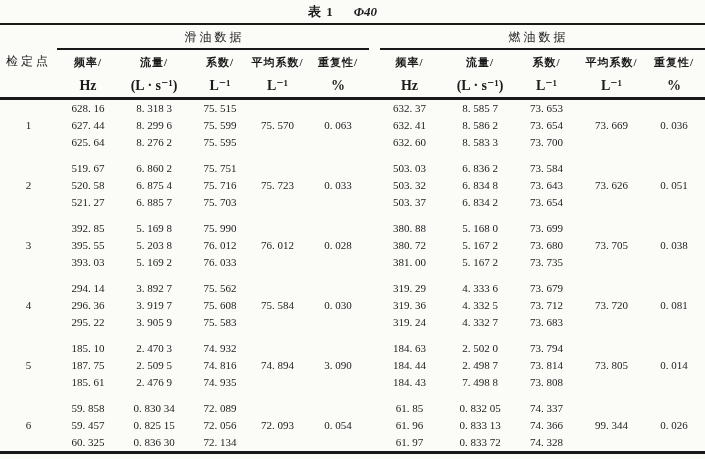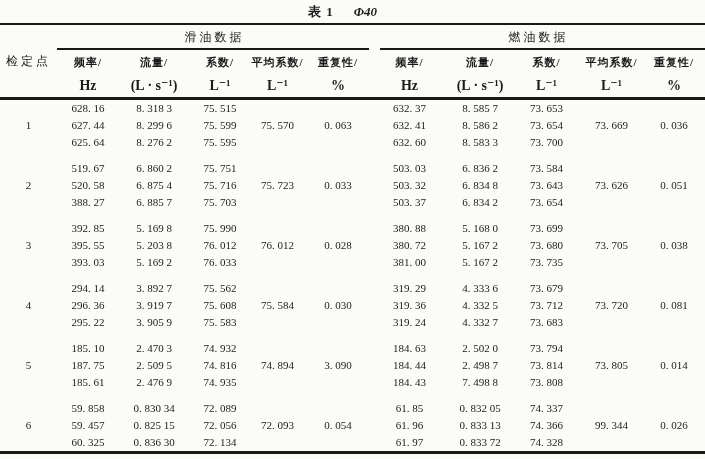--- a/index.html
+++ b/index.html
@@ -173,21 +173,21 @@
         </tr>
         <tr>
           <td>520. 58</td>
           <td>6. 875 4</td>
           <td>75. 716</td>
           <td>503. 32</td>
           <td>6. 834 8</td>
           <td>73. 643</td>
         </tr>
         <tr>
-          <td>388. 27</td>
+          <td>521. 27</td>
           <td>6. 885 7</td>
           <td>75. 703</td>
           <td>503. 37</td>
           <td>6. 834 2</td>
           <td>73. 654</td>
         </tr>
       </tbody>
       <tbody class="sp">
         <tr>
           <td colspan="11"></td>

